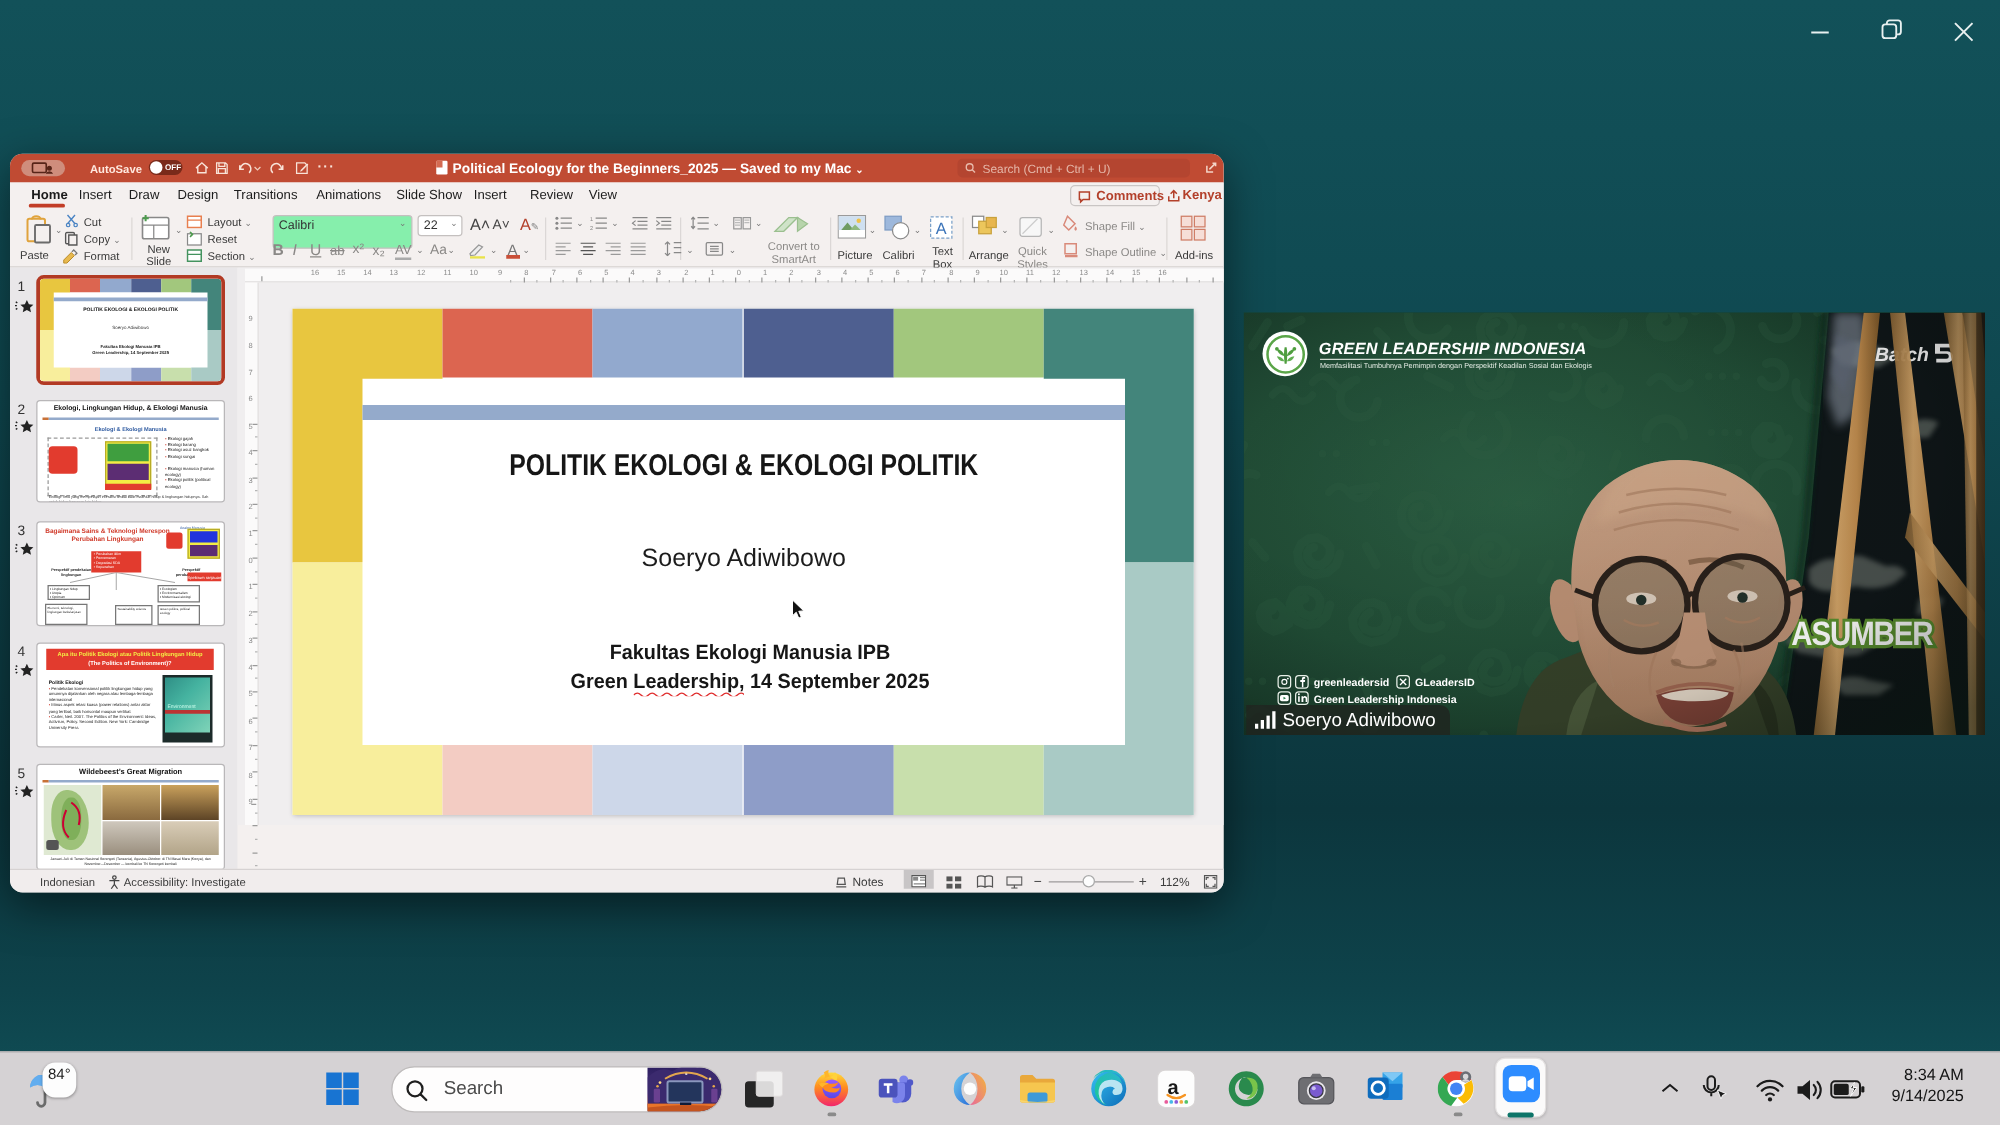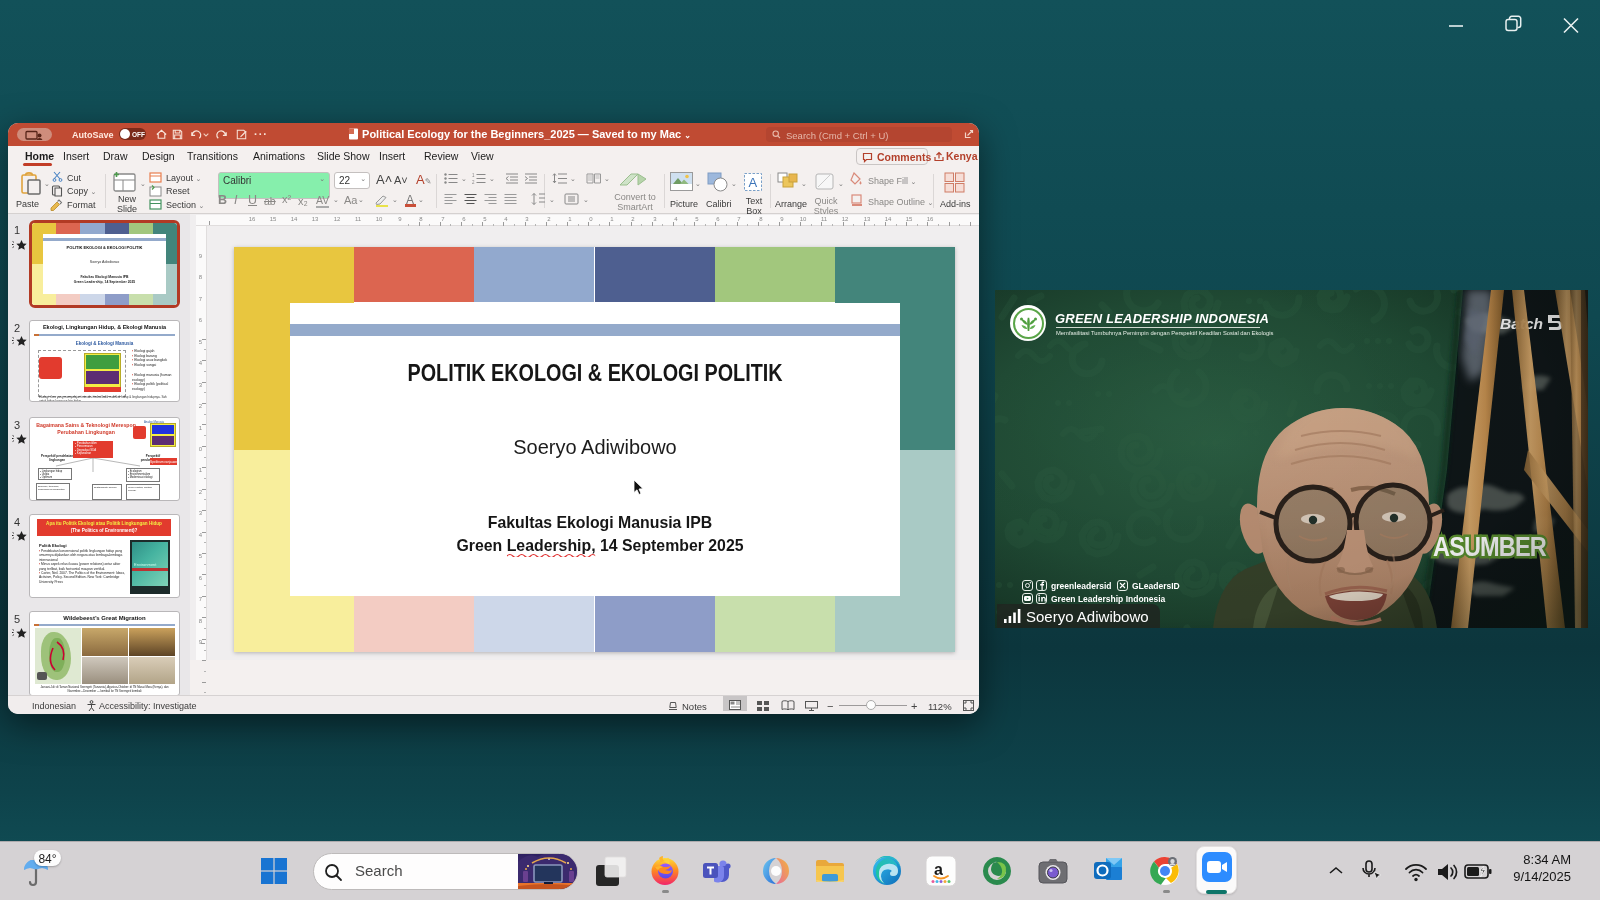--- a/index.html
+++ b/index.html
@@ -46,21 +46,21 @@
   #editor { position:absolute; left:182px; top:91px; width:789px; height:446px; background:#f0eeef; }
   #hruler { position:absolute; left:188px; top:92px; width:783px; height:11px; background:#fbfafa; border-bottom:1px solid #e0dddd; }
   #vruler { position:absolute; left:188px; top:103px; width:11px; height:434px; background:#fbfafa; border-right:1px solid #e0dddd; }
   #slide { position:absolute; left:226px; top:124px; width:721px; height:405px; background:#fff; box-shadow:0 1px 4px rgba(0,0,0,.25); }
   .stripe { position:absolute; width:120.2px; }
   #whitebox { position:absolute; left:56px; top:56px; width:610px; height:293px; background:#fff; }
   #notesbar { position:absolute; left:182px; top:537px; width:789px; height:35px; background:#f3f1f2; border-top:1px solid #dcd9da; font-size:11px; color:#222; }
   #statusbar { position:absolute; left:0; top:572px; width:971px; height:19px; background:#f1eded; border-top:1px solid #d6d2d2; font-size:9.5px; color:#3c3c3c; }
 
   
-  #vid { position:absolute; left:995px; top:250px; width:593px; height:338px; background:#16402c; overflow:hidden;margin-top:40px; }
+  #vid { position:absolute; left:995px; top:250px; width:593px; height:338px; background:#16402c; overflow:hidden; }
   .soc { position:absolute; font-size:8.5px; font-weight:bold; color:#fff; letter-spacing:0; }
   .socic { position:absolute; width:11px; height:11px; border:1px solid #e8efe8; border-radius:3px; }
 
   
   #taskbar { position:absolute; left:0; top:841px; width:1600px; height:59px; background:#d5d2d4; border-top:1px solid #aeabad; }
   .tkic { position:absolute; top:855px; width:30px; height:30px; }
 </style>
 </head>
 <body>
 
@@ -996,21 +996,21 @@
   </div>
 </div>
 
 <div id="taskbar">
 
   <svg class="abs" style="left:22px;top:18px" width="34" height="28" viewBox="0 0 34 28">
     <path d="M2 10 a12 11 0 0 1 24 0 q-6-4-12 0 q-6-4-12 0 z" fill="#4b9ce8"></path>
     <path d="M2 10 a12 11 0 0 1 24 0 q-6-4-12 0 q-6-4-12 0 z" fill="#79bdf5" opacity=".5"></path>
     <path d="M14 10 v12 a3 3 0 0 1-6 0" fill="none" stroke="#6b6b6b" stroke-width="2.2" stroke-linecap="round"></path>
   </svg>
-  <div class="abs" style="left:34px;top:8px;min-width:27px;height:16px;background:#fdfdfd;border-radius:10px;box-shadow:0 1px 2px rgba(0,0,0,.25);font-size:12px;color:#1c1c1c;text-align:center;line-height:19px;padding:0 3px">84°</div>
+  <div class="abs" style="left:34px;top:8px;min-width:27px;height:28px;background:#fdfdfd;border-radius:10px;box-shadow:0 1px 2px rgba(0,0,0,.25);font-size:12px;color:#1c1c1c;text-align:center;line-height:19px;padding:0 3px">84°</div>
 
   <svg class="tkic" style="left:260px;top:15px;width:28px;height:28px" viewBox="0 0 28 28">
     <rect x="1" y="1" width="12.4" height="12.4" fill="#1874d2"></rect>
       <rect x="14.6" y="1" width="12.4" height="12.4" fill="#1874d2"></rect>
     <rect x="1" y="14.6" width="12.4" height="12.4" fill="#1874d2"></rect>
       <rect x="14.6" y="14.6" width="12.4" height="12.4" fill="#1874d2"></rect>
   </svg>
 
   <div class="abs" style="left:313px;top:11px;width:265px;height:37px;background:#fefdfd;border:1px solid #bdbaba;border-radius:19px;overflow:hidden">
     <svg class="abs" style="left:10px;top:9px" width="19" height="19" viewBox="0 0 19 19">

